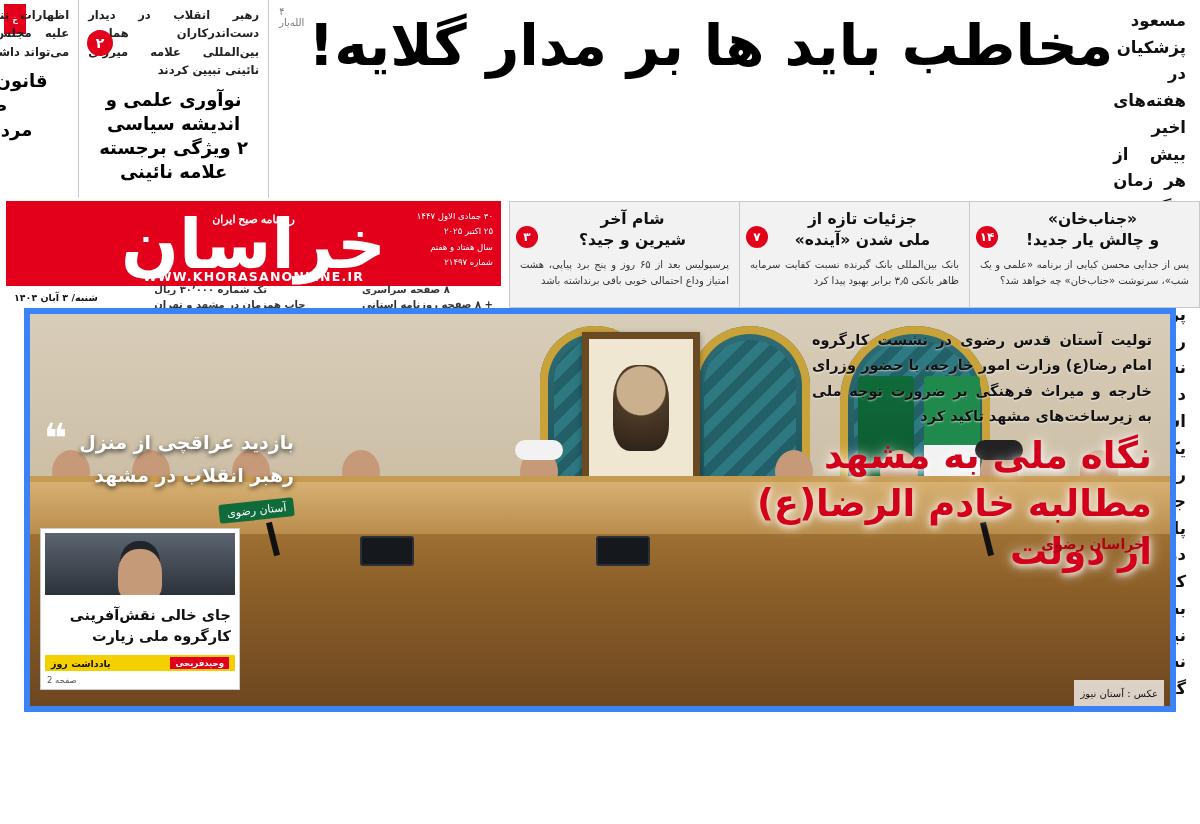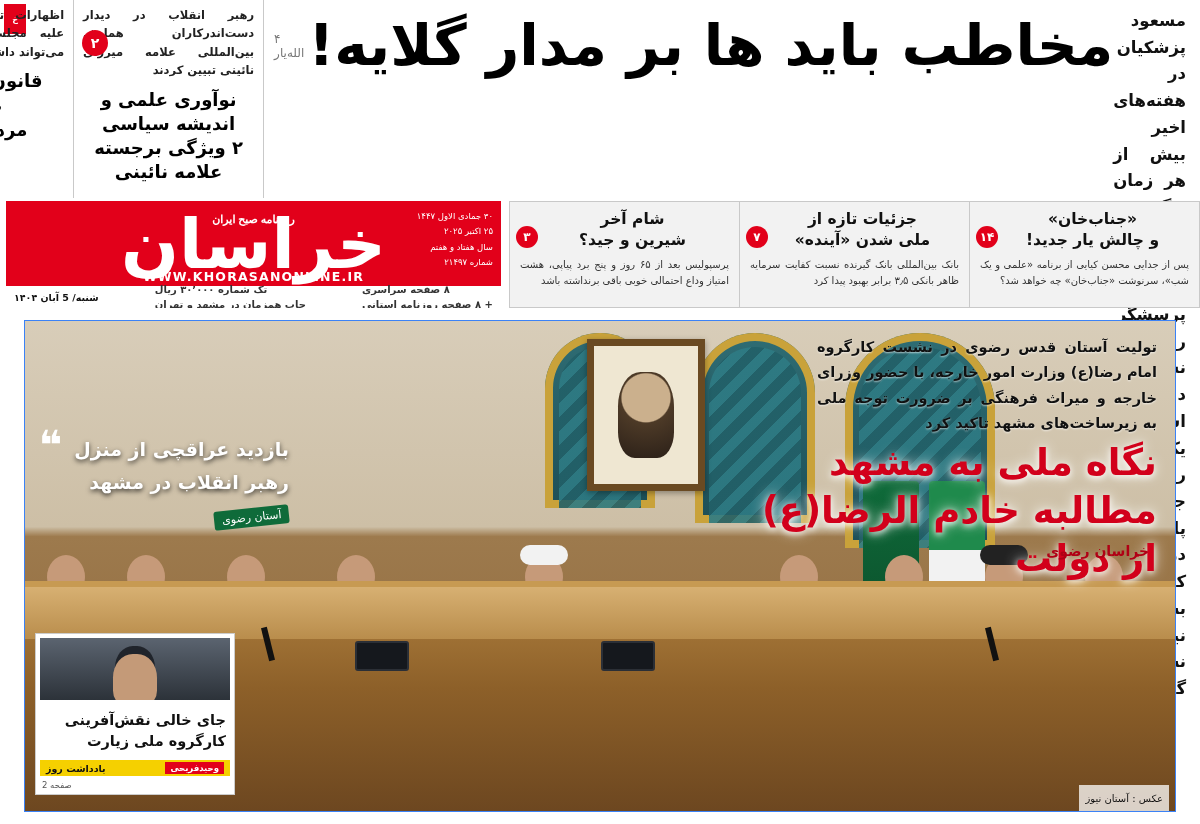--- a/index.html
+++ b/index.html
@@ -45,22 +45,22 @@
     margin-top: 10px;
     font-size: 57px;
     font-weight: 900;
     line-height: 1.05;
     color: #000;
     text-align: center;
     white-space: nowrap;
     letter-spacing: -1px;
   }
   .byline-tiny {
-    margin-top: 26px;
-    font-size: 12px;
+    margin-top: 0;
+    font-size: 10px;
     color: #777;
     text-align: left;
     padding-right: 4px;
   }
 
   
   .teasers-top {
     flex: 0 0 380px;
     display: flex;
     flex-direction: row;
@@ -210,25 +210,24 @@
     background: #e2001a;
     color: #fff;
     font-size: 12px; font-weight: 800;
     display: flex; align-items: center; justify-content: center;
   }
 
   
   .main-photo {
     position: absolute;
     top: 308px; right: 24px; left: 24px;
-    height: 492px;
+    height: 404px;
     background: #6b4a28;
     overflow: hidden;
-    border: 1px solid #3b82f6;
-    margin-top: 12px;
+    border: 6px solid #3b82f6;
   }
   
   .hall-wall {
     position: absolute; inset: 0;
     background: linear-gradient(#d8cdb9 0%, #cdbfa6 42%, #9d7a4d 44%, #8a6236 100%);
   }
   .arch {
     position: absolute;
     top: 12px;
     width: 150px; height: 215px;
@@ -531,21 +530,21 @@
 سال هفتاد و هفتم
 شماره ۲۱۴۹۷</div>
       <div class="np-supersmall">روزنامه صبح ایران</div>
       <div class="np-logo">خراسان</div>
       <div class="np-site">WWW.KHORASANONLINE.IR</div>
       <div class="np-bottom">
         <div class="np-issue" style="white-space:pre-line">۸ صفحه سراسری
 + ۸ صفحه روزنامه استانی</div>
         <div class="np-issue" style="white-space:pre-line">تک شماره ۳۰٬۰۰۰ ریال
 چاپ همزمان در مشهد و تهران</div>
-        <div>شنبه/ 5 آبان ۱۴۰۴</div>
+        <div>شنبه/ ۳ آبان ۱۴۰۴</div>
       </div>
     </div>
   </div>
 
   <div class="main-photo">
     <div class="hall-wall"></div>
 
     <div class="arch a3">
         <div class="arch-inner"></div>
       </div>

